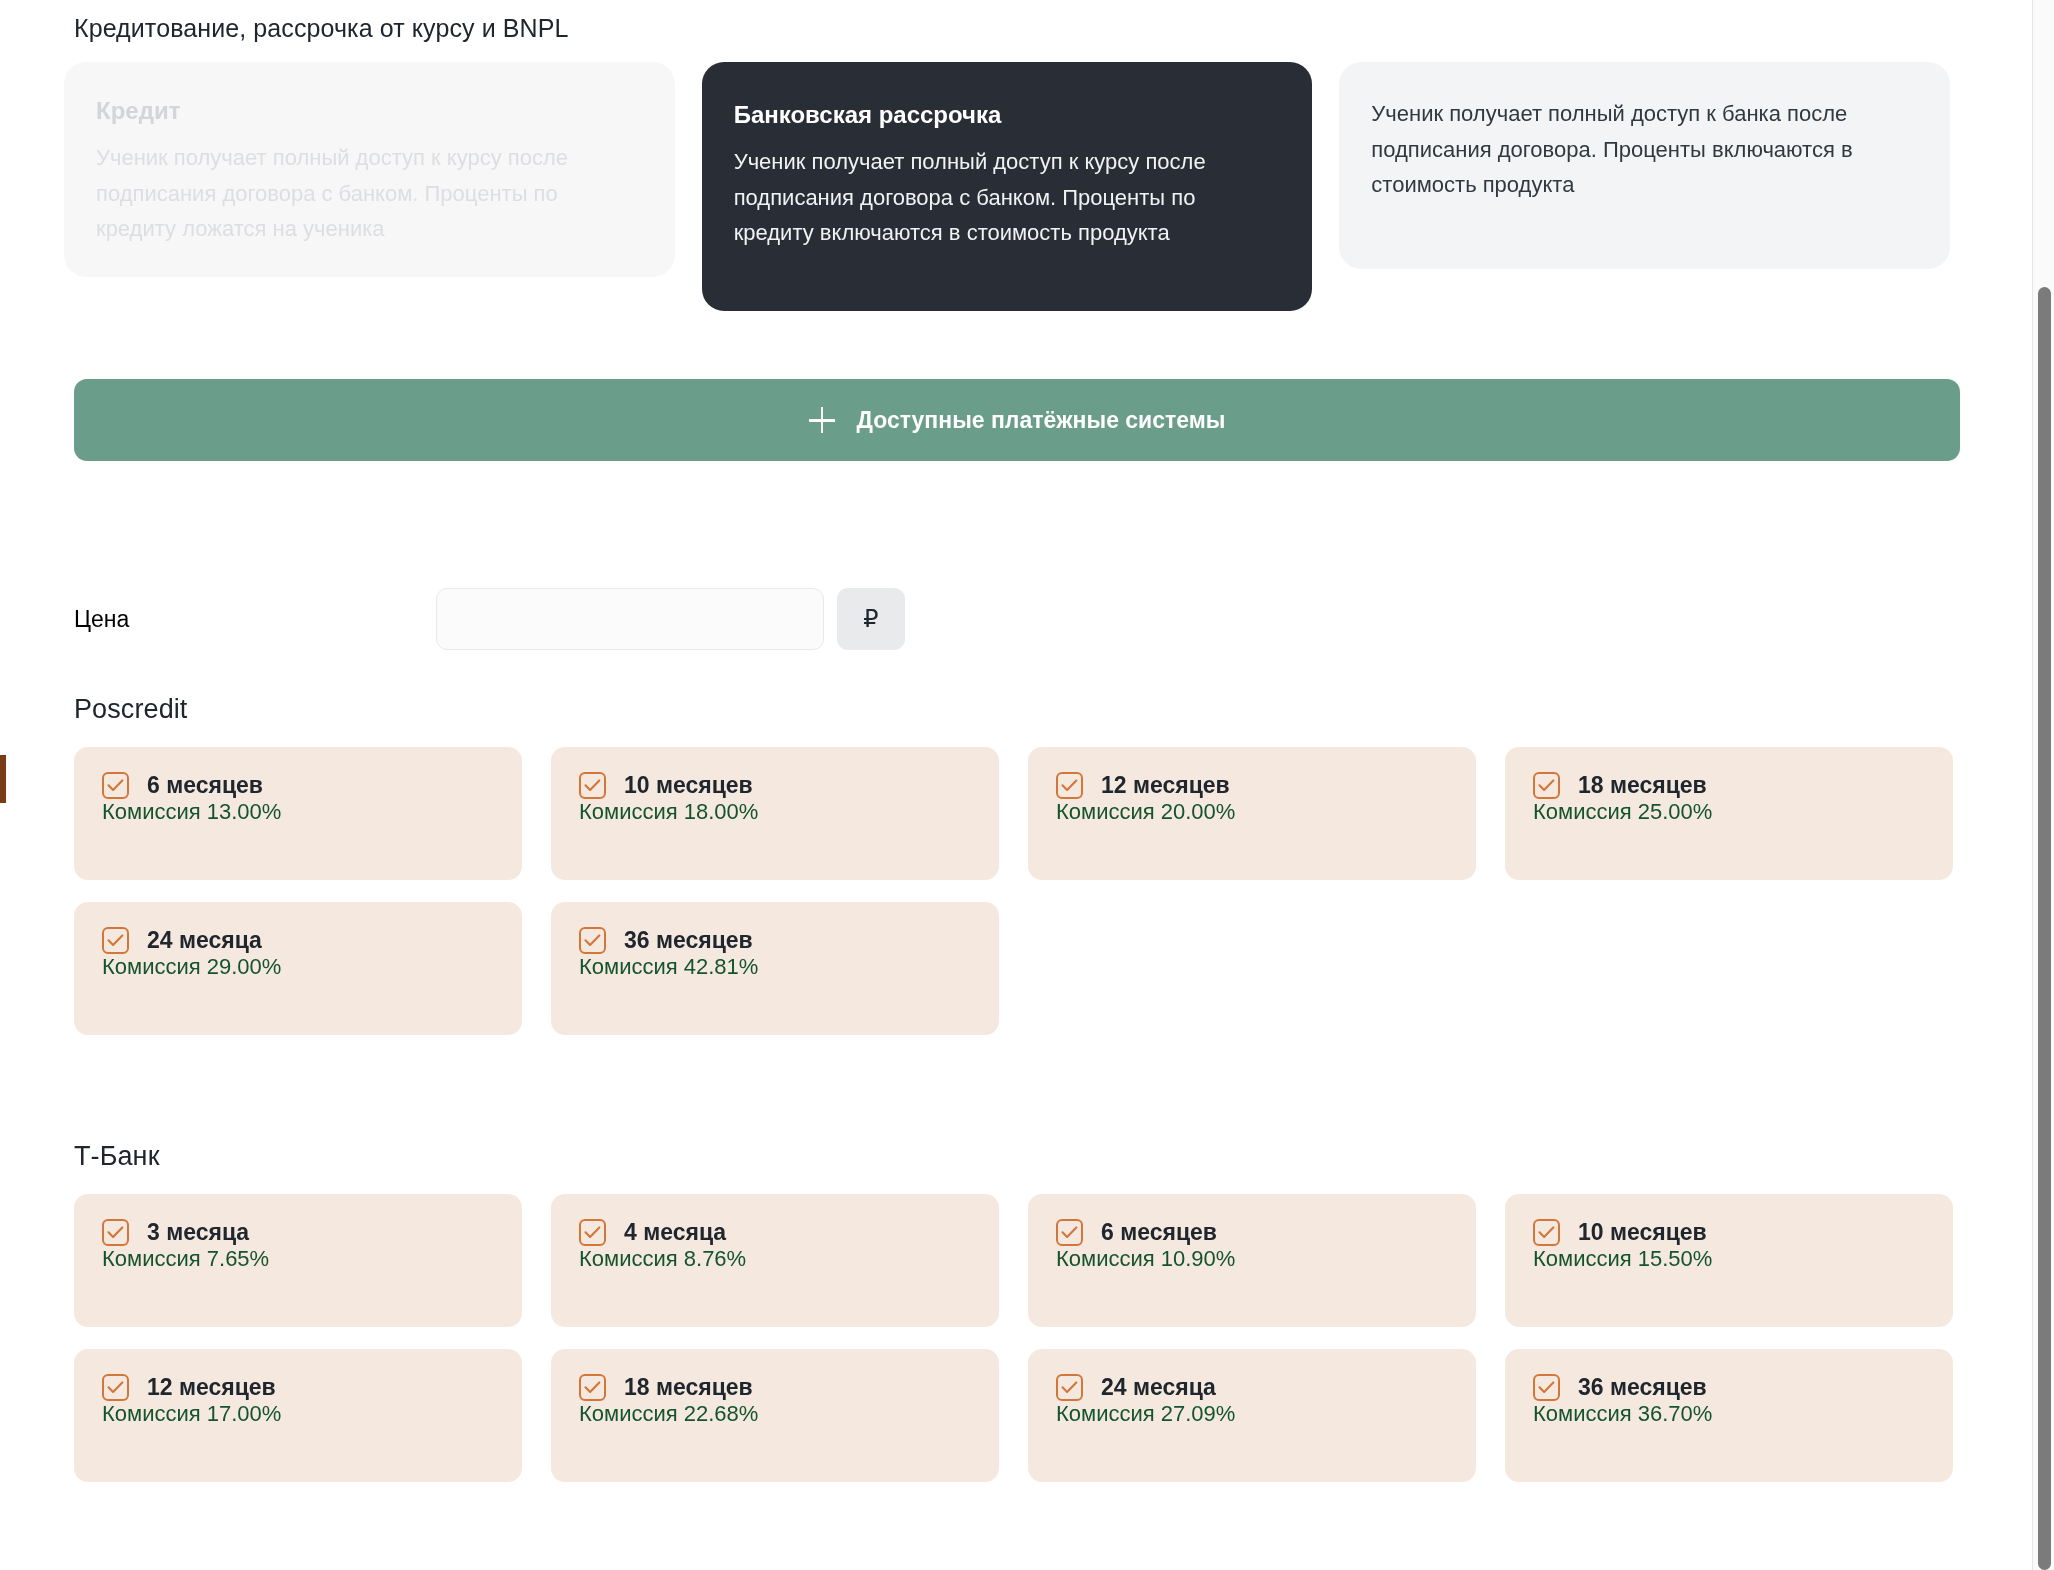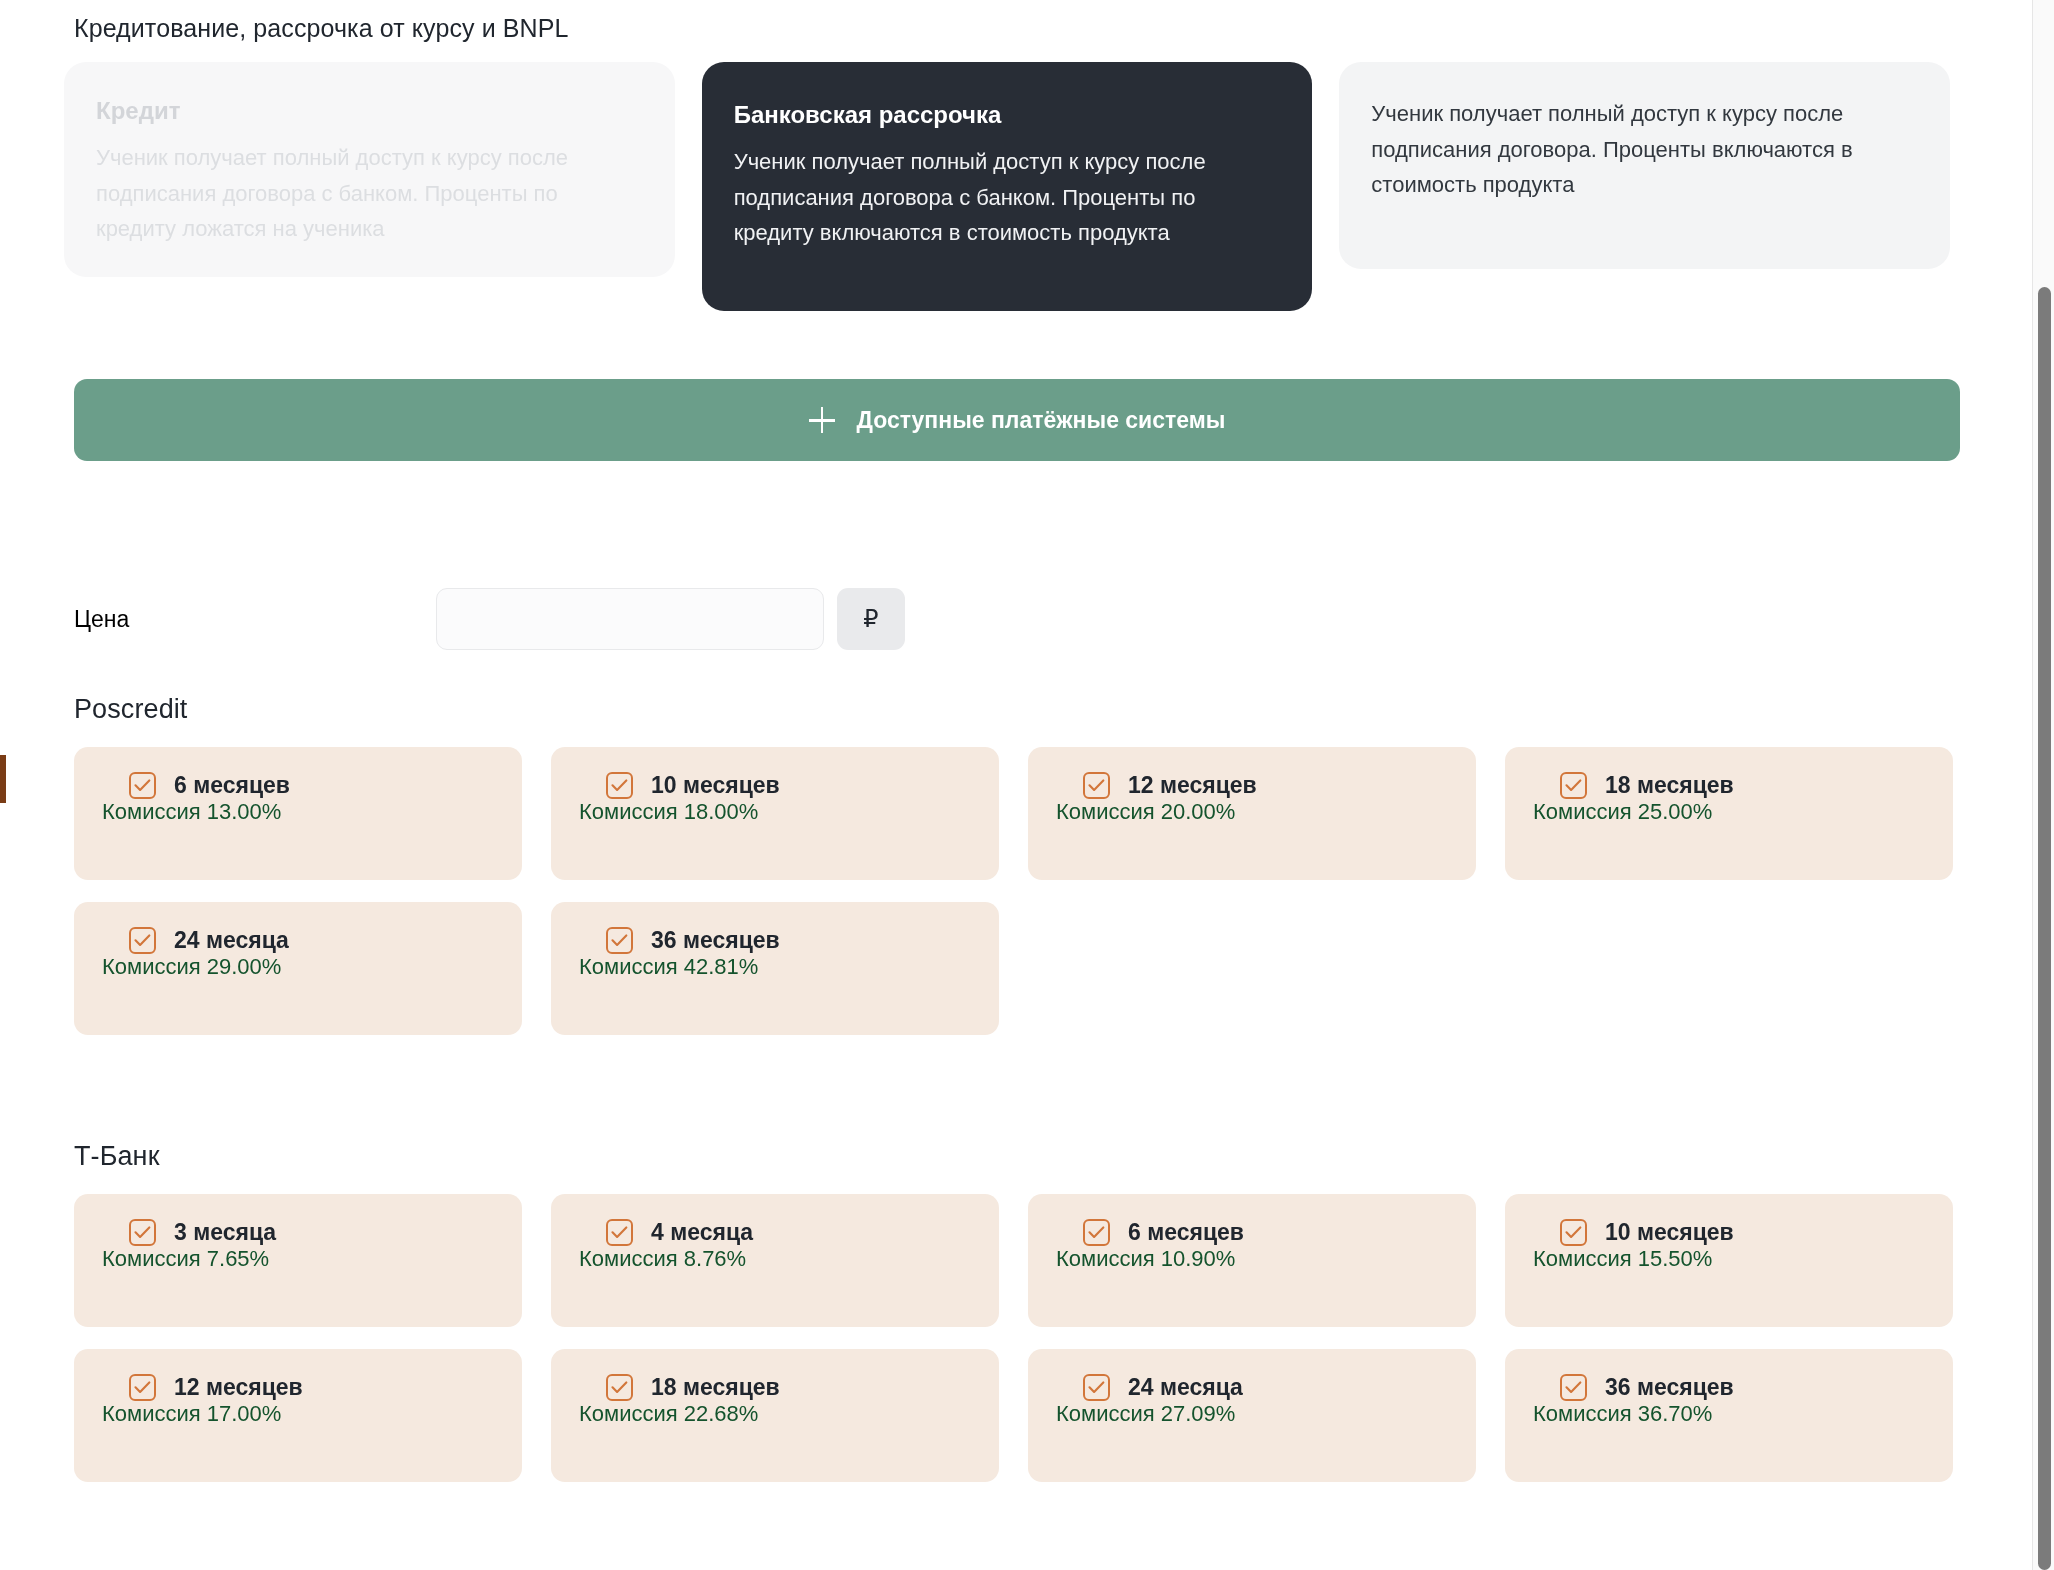--- a/index.html
+++ b/index.html
@@ -223,21 +223,20 @@
     background: #f5e9df;
     border-radius: 14px;
     padding: 25px 28px 27px 28px;
     height: 133px;
     cursor: pointer;
   }
   .term-head {
     display: flex;
     align-items: center;
     gap: 18px;
-    margin-left: 27px;
   }
   .checkbox-icon {
     flex: 0 0 auto;
     width: 27px;
     height: 27px;
     border: 2.2px solid #d2763a;
     border-radius: 6px;
     display: flex;
     align-items: center;
     justify-content: center;
@@ -268,21 +267,21 @@
     <div class="method-row" id="method-row">
         <div class="method-card disabled">
           <div class="method-name">Кредит</div>
           <div class="method-desc">Ученик получает полный доступ к курсу после подписания договора с банком. Проценты по кредиту ложатся на ученика</div>
         </div>
         <div class="method-card selected">
           <div class="method-name">Банковская рассрочка</div>
           <div class="method-desc">Ученик получает полный доступ к курсу после подписания договора с банком. Проценты по кредиту включаются в стоимость продукта</div>
         </div>
         <div class="method-card plain">
-          <div class="method-desc">Ученик получает полный доступ к курсу после подписания договора. Проценты включаются в стоимость продукта</div>
+          <div class="method-desc">Ученик получает полный доступ к банка после подписания договора. Проценты включаются в стоимость продукта</div>
         </div>
       </div>
 
     <button class="payment-systems-btn">
       <span class="plus-icon"></span>
       <span>Доступные платёжные системы</span>
     </button>
 
     <div class="price-row">
       <span class="price-label">Цена</span>

